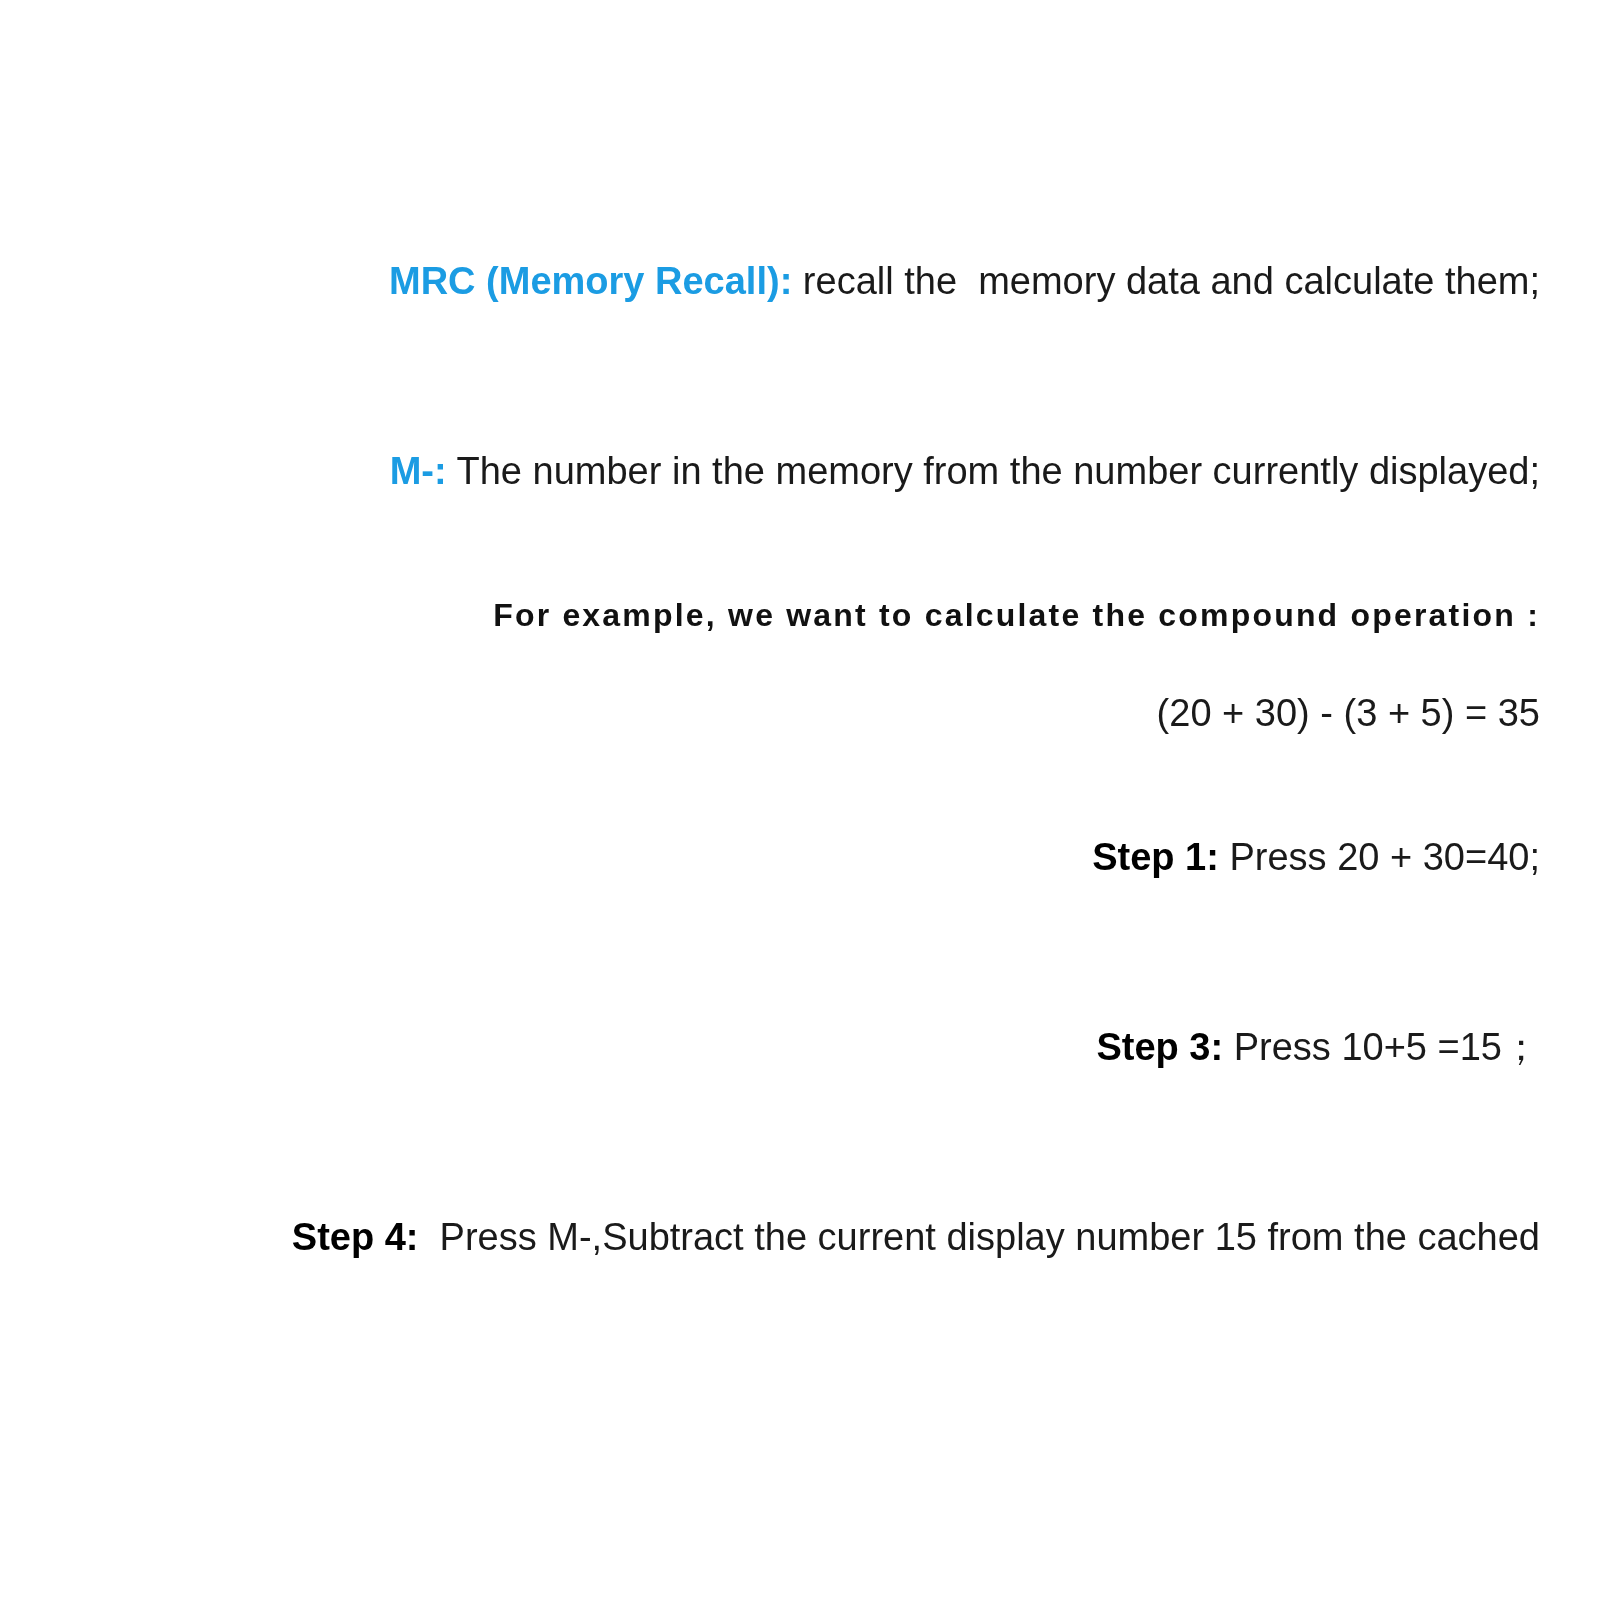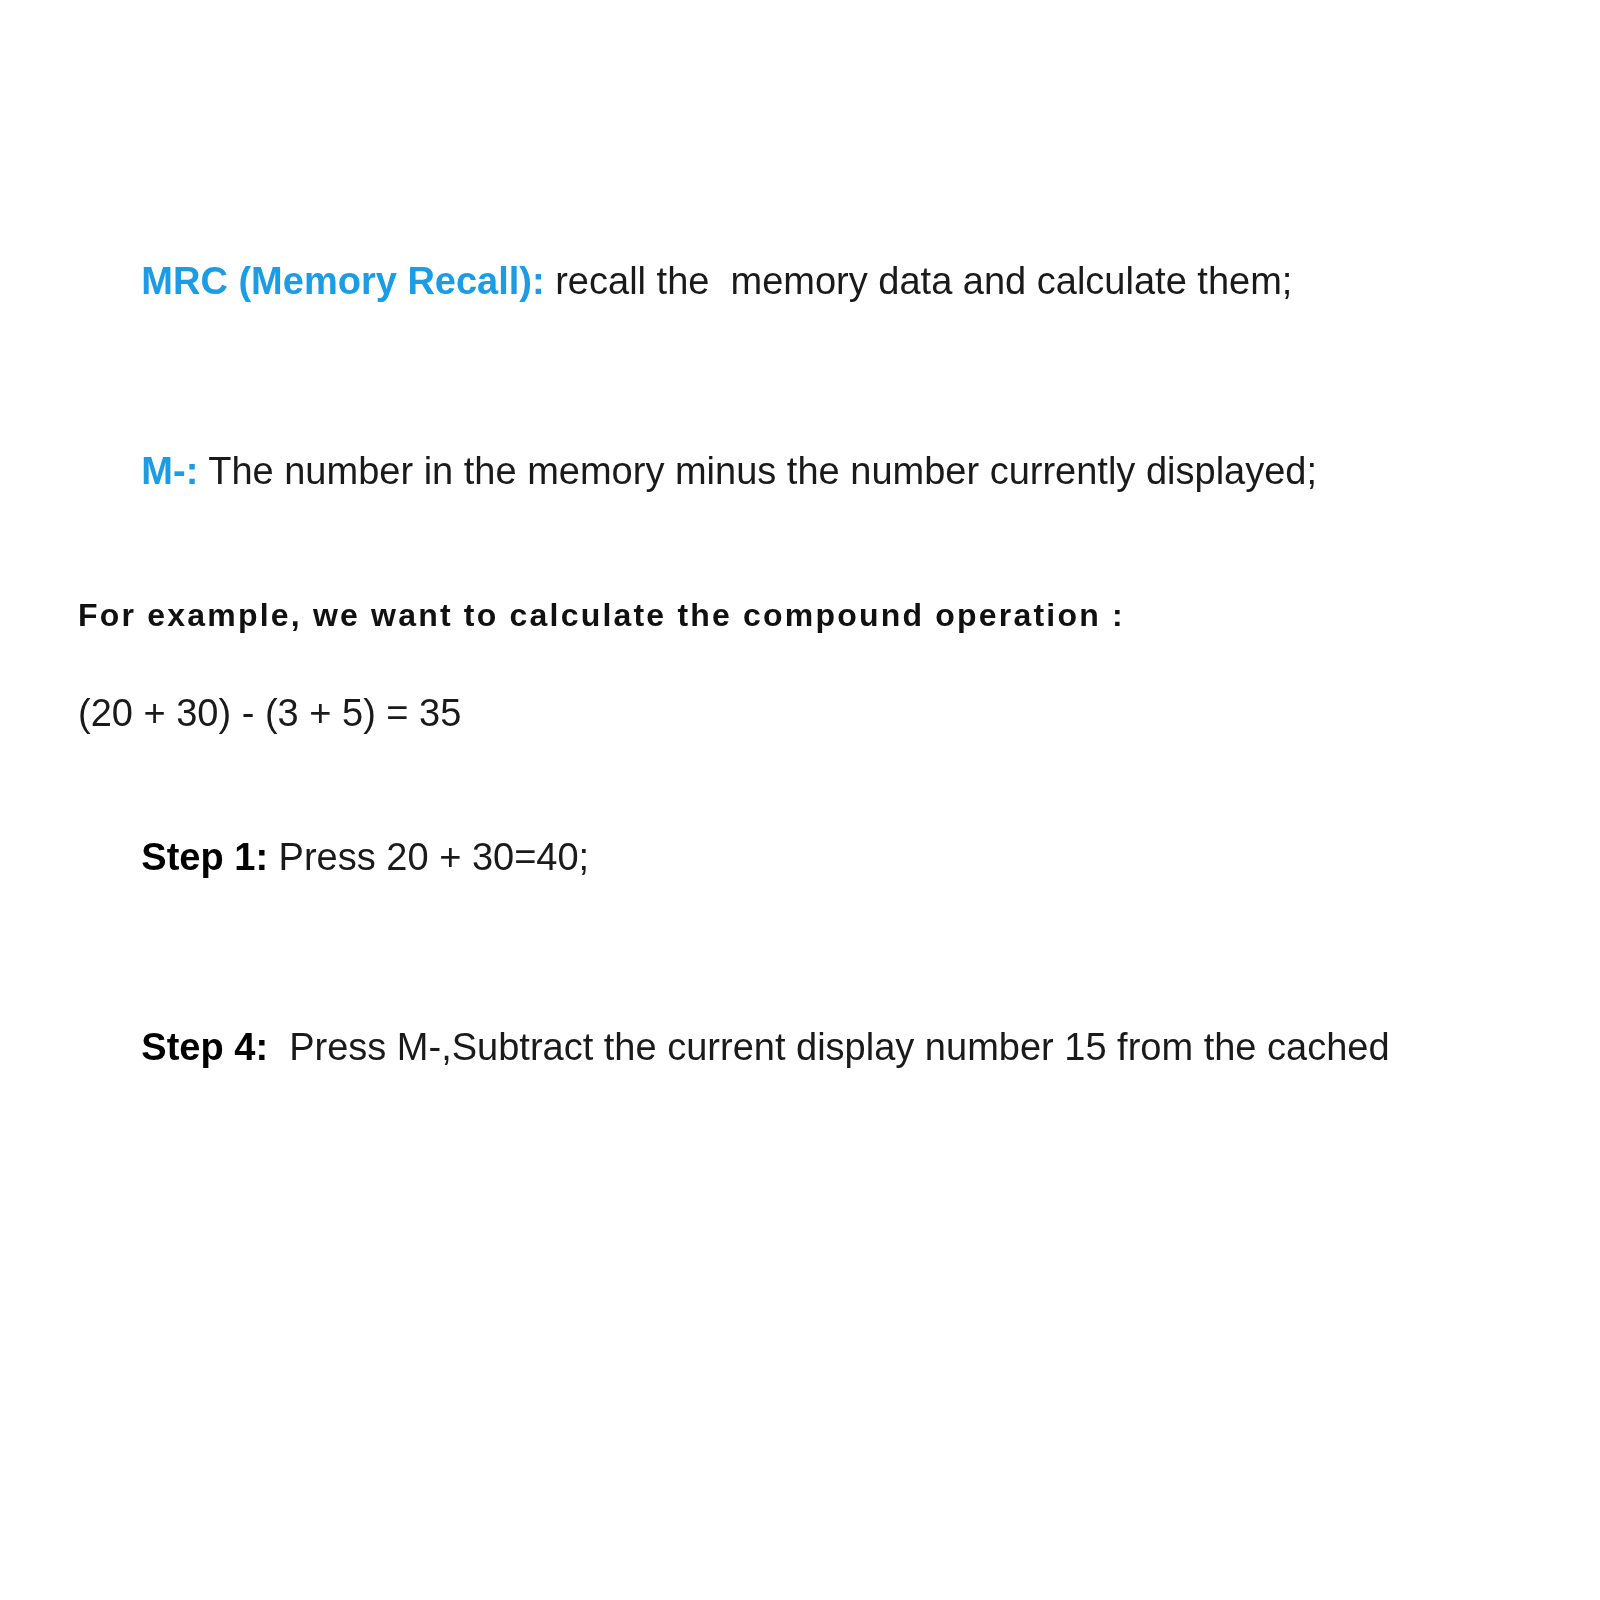--- a/index.html
+++ b/index.html
@@ -9,20 +9,21 @@
     background: #ffffff;
     font-family: "Liberation Sans", sans-serif;
     color: #1a1a1a;
   }
   .page {
     position: relative;
     width: 1600px;
     height: 1368px;
     background: #ffffff;
     overflow: hidden;
+    text-align: right;
   }
   .content {
     position: absolute;
     top: 212px;
     left: 78px;
     right: 60px;
   }
   .line {
     font-size: 38px;
     line-height: 46px;
@@ -51,31 +52,34 @@
 
 <div class="page">
   <div class="content">
 
     <p class="line">
       <span class="lead blue">MRC (Memory Recall):</span><span> recall the  memory data and calculate them;</span>
     </p>
 
 
     <p class="line">
-      <span class="lead blue">M-:</span><span> The number in the memory minus the number currently displayed;</span>
+      <span class="lead blue">M-:</span><span> The number in the memory from the number currently displayed;</span>
     </p>
 
     <p class="line heading">For example, we want to calculate the compound operation :</p>
 
     <p class="line">(20 + 30) - (3 + 5) = 35</p>
 
     <p class="line">
       <span class="lead black">Step 1:</span><span> Press 20 + 30=40;</span>
     </p>
 
 
+    <p class="line">
+      <span class="lead black">Step 3:</span><span> Press 10+5 =15；</span>
+    </p>
 
     <p class="line">
       <span class="lead black">Step 4:</span><span>  Press M-,Subtract the current display number 15 from the cached</span>
     </p>
 
   </div>
 </div>
 
 </body></html>

